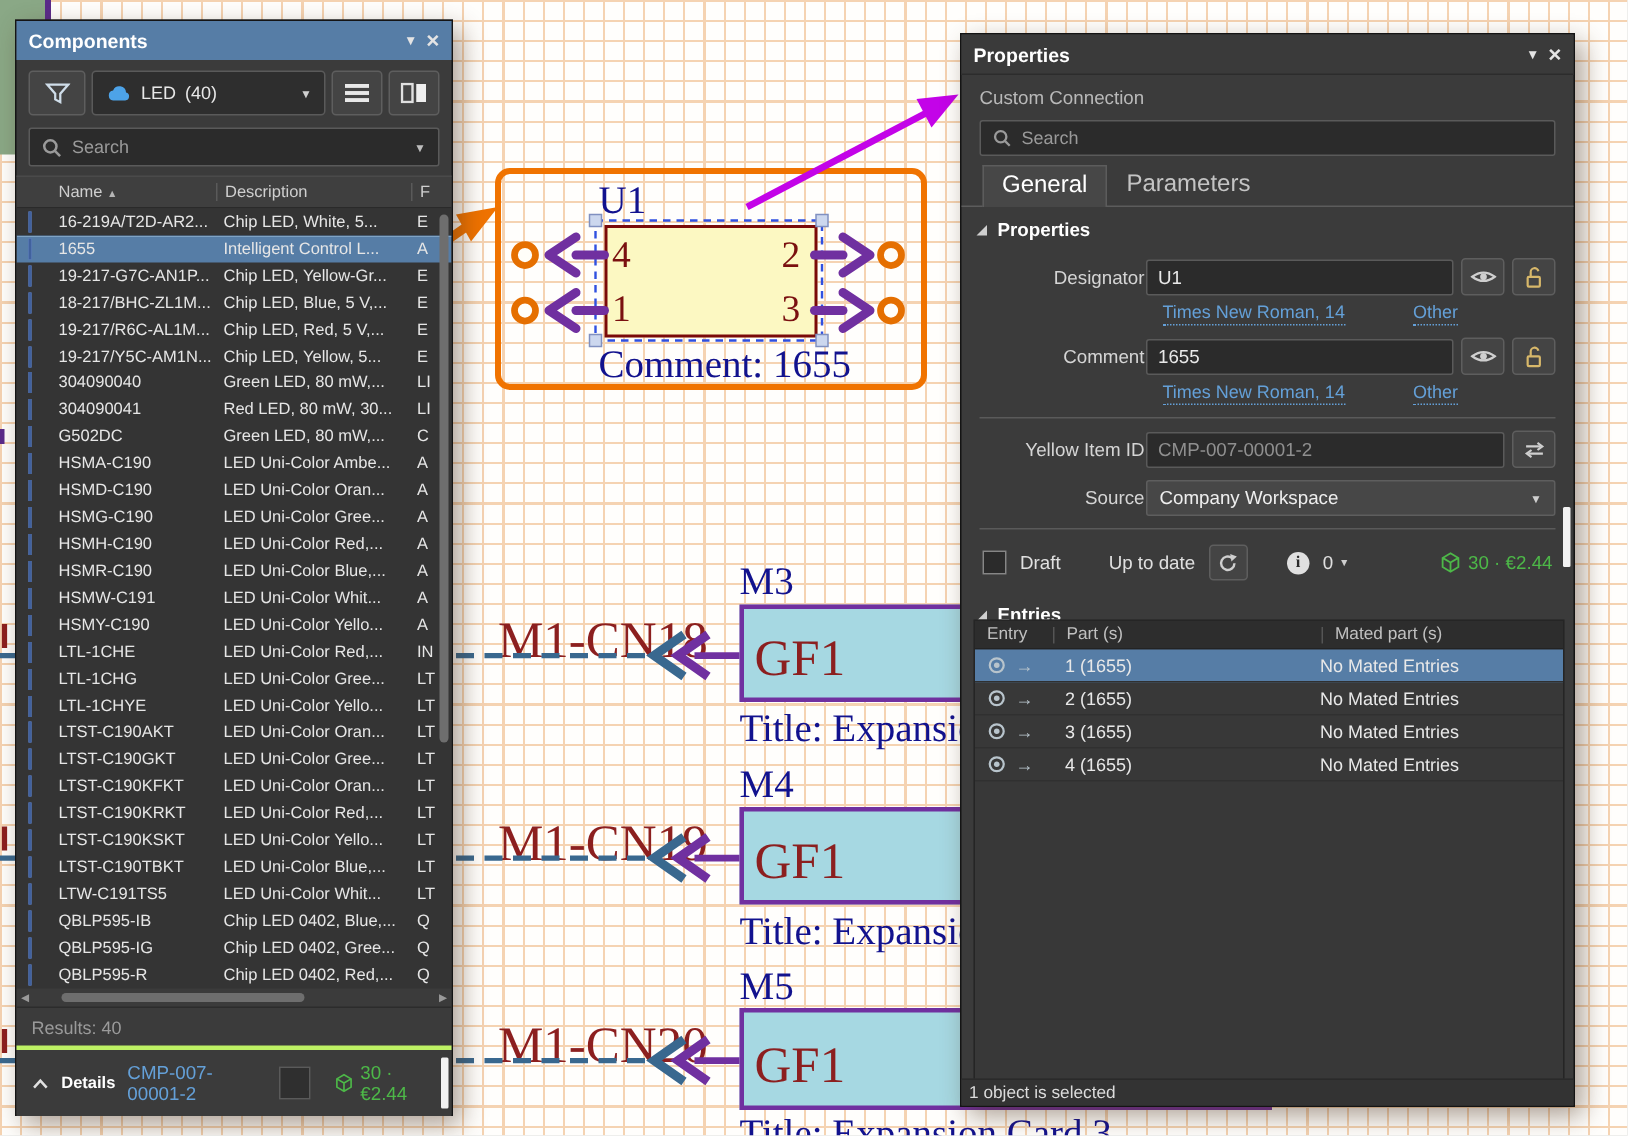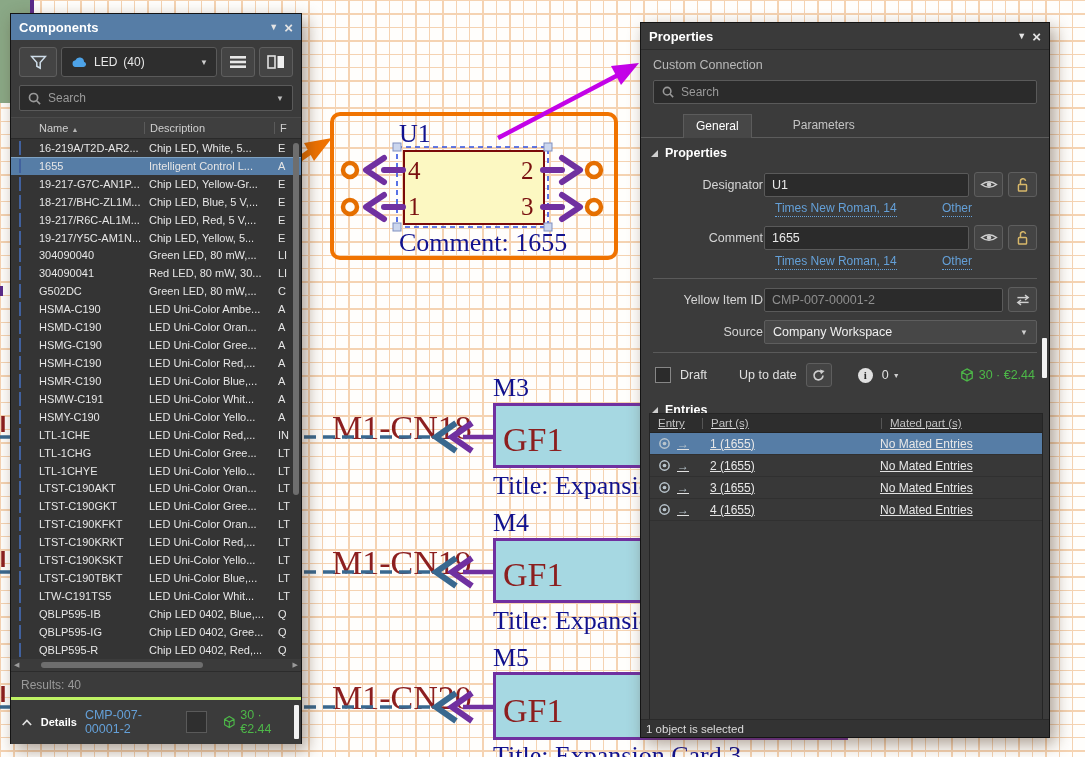--- a/index.html
+++ b/index.html
@@ -71,38 +71,38 @@
   .details .did{color:var(--link-blue);font-size:12.5px;}
   .thumb-box{width:20px;height:20px;border:1px solid #5a5a5a;background:#2f2f2f;}
   .price{color:var(--price-green);display:flex;align-items:center;gap:5px;font-size:12.5px;}
   .white-thumb{position:absolute;background:#f2f2f2;border-radius:1px;}
   
   #properties-panel{left:640px;top:22px;width:408px;height:714px;}
   #properties-panel .titlebar{background:#3a3a3a;border-bottom:1px solid #2c2c2c;}
   .p-sub{padding:8px 12px 6px 12px;color:#b9b9b9;font-size:12.5px;}
   .p-search{margin:2px 12px 8px 12px;height:22px;padding:0 8px;gap:7px;}
   .tabs{display:flex;align-items:flex-end;padding:4px 0 0 14px;border-bottom:1px solid #5c5c5c;height:26px;box-sizing:border-box;}
-  .tab{padding:4px 12px 5px 12px;font-size:12px;color:#c4c4c4;border:1px solid transparent;border-bottom:none;margin-left:28px;}
+  .tab{padding:4px 12px 5px 12px;font-size:16px;color:#c4c4c4;border:1px solid transparent;border-bottom:none;}
   .tab.active{background:#474747;border-color:#5c5c5c;color:#fff;margin-bottom:-1px;}
   .sec-head{display:flex;align-items:center;gap:7px;padding:8px 10px 6px 10px;font-weight:bold;color:#fff;font-size:12.5px;}
   .tri{width:0;height:0;border-bottom:7px solid #cfcfcf;border-left:7px solid transparent;}
   .frow{display:flex;align-items:center;margin:6px 12px 0 0;}
   .flabel{width:122px;flex:none;text-align:right;padding-right:1px;color:#d5d5d5;font-size:12.5px;}
   .fin{flex:1;height:22px;padding:0 7px;font-size:12.5px;}
   .sqbtn{width:27px;height:23px;margin-left:5px;flex:none;}
   .fontrow{display:flex;justify-content:space-between;margin:4px 77px 8px 134px;font-size:12px;}
   .hr{height:1px;background:#5a5a5a;margin:8px 12px;}
   .dim{color:#8f8f8f;}
   .srcdd{flex:1;height:22px;background:#474747;border:1px solid #5e5e5e;border-radius:2px;
      display:flex;align-items:center;padding:0 8px;font-size:12.5px;color:#efefef;}
   .statusrow{display:flex;align-items:center;gap:9px;margin:10px 14px 8px 14px;font-size:12.5px;}
   .checkbox{width:14px;height:14px;background:#2b2b2b;border:1px solid #868686;}
   .infoc{width:15px;height:15px;border-radius:50%;background:#e0e0e0;color:#2a2a2a;font-weight:bold;
      font-size:11px;display:flex;align-items:center;justify-content:center;font-family:"Liberation Serif",serif;}
-  .etable{position:absolute;left:8px;right:6px;top:390px;height:306px;border:1px solid #252525;background:#383838;text-decoration:underline;}
+  .etable{position:absolute;left:8px;right:6px;top:390px;height:306px;border:1px solid #252525;background:#383838;}
   .ehead{display:flex;align-items:center;height:18px;background:#2d2d2d;color:#c0c0c0;
      font-size:11.5px;border-bottom:1px solid #232323;}
   .e-ico{width:52px;flex:none;padding-left:8px;box-sizing:border-box;}
   .e-part{width:170px;flex:none;padding-left:8px;}
   .e-mated{flex:1;padding-left:8px;}
   .ehead .esep{width:1px;height:11px;background:#555;}
   .e-row{display:flex;align-items:center;height:21px;font-size:12px;color:#e8e8e8;border-bottom:1px solid #303030;}
   .e-row.selected{background:var(--accent-blue);}
   .e-row .eye-arrow{display:flex;align-items:center;gap:6px;width:44px;padding-left:8px;flex:none;color:#b8c4cc;}
   .p-status{position:absolute;left:0;right:0;bottom:0;height:17px;background:#333;

